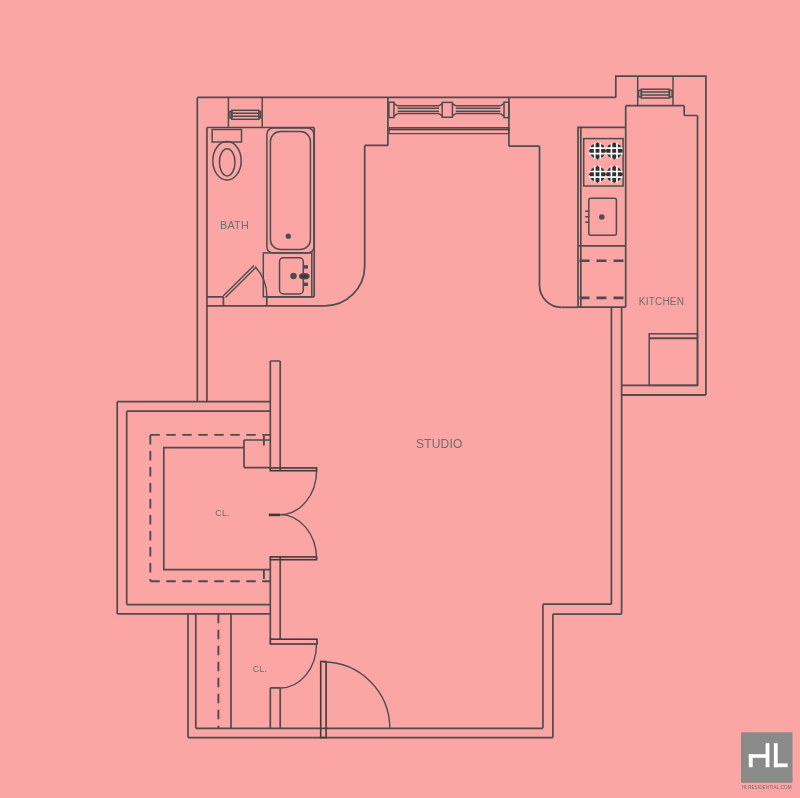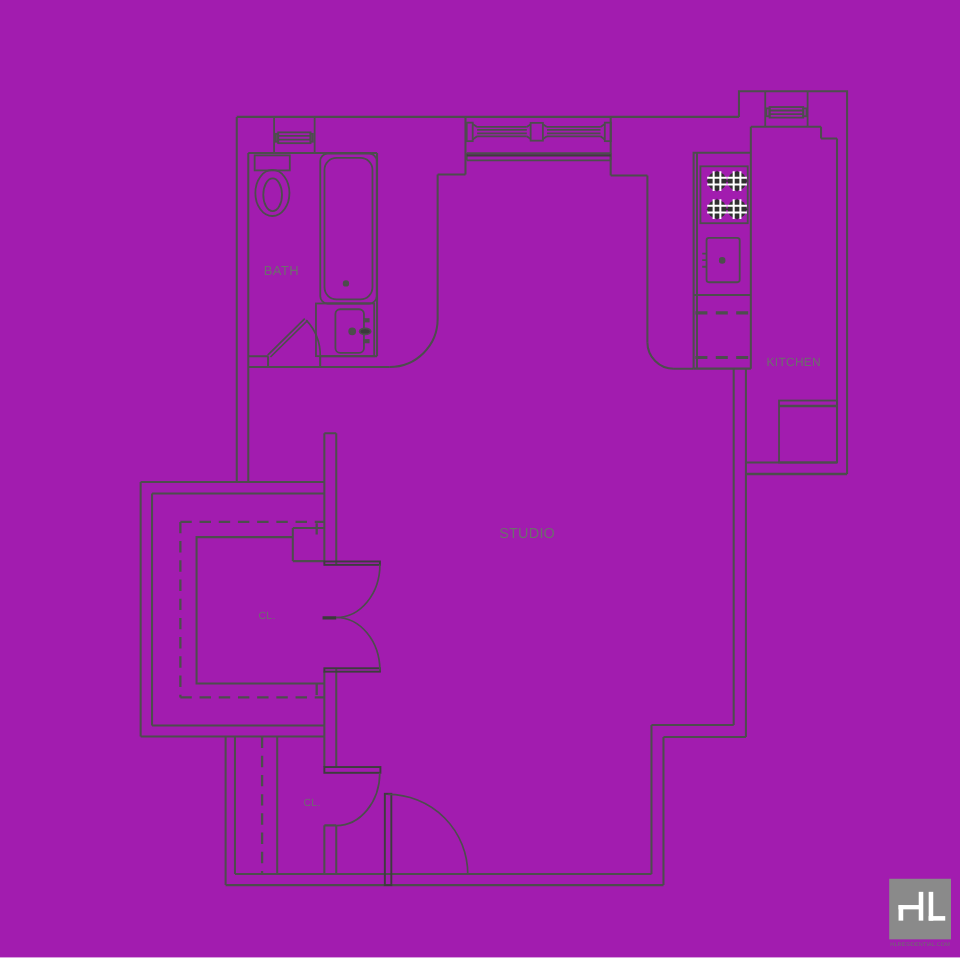--- a/index.html
+++ b/index.html
@@ -1,16 +1,16 @@
 <!DOCTYPE html>
 <html><head>
 <meta charset="utf-8">
 <style>
   html,body{margin:0;padding:0;background:#ffffff;}
-  #page{width:800px;height:798px;position:relative;overflow:hidden;background:#a21caf;}
+  #page{width:800px;height:798px;position:relative;overflow:hidden;background:#fca5a5;}
   svg{position:absolute;top:0;left:0;filter:blur(0.45px);}
   text{font-family:"Liberation Sans",sans-serif;fill:#6e6e6e;}
 </style>
 </head>
 <body>
 <div id="page">
 <svg width="800" height="798" viewBox="0 0 800 798" fill="none" stroke-linecap="butt">
 <g stroke="#4d4d4d" stroke-width="1.7">
 
 <path d="M197.3,97.4 H615.8"></path>

